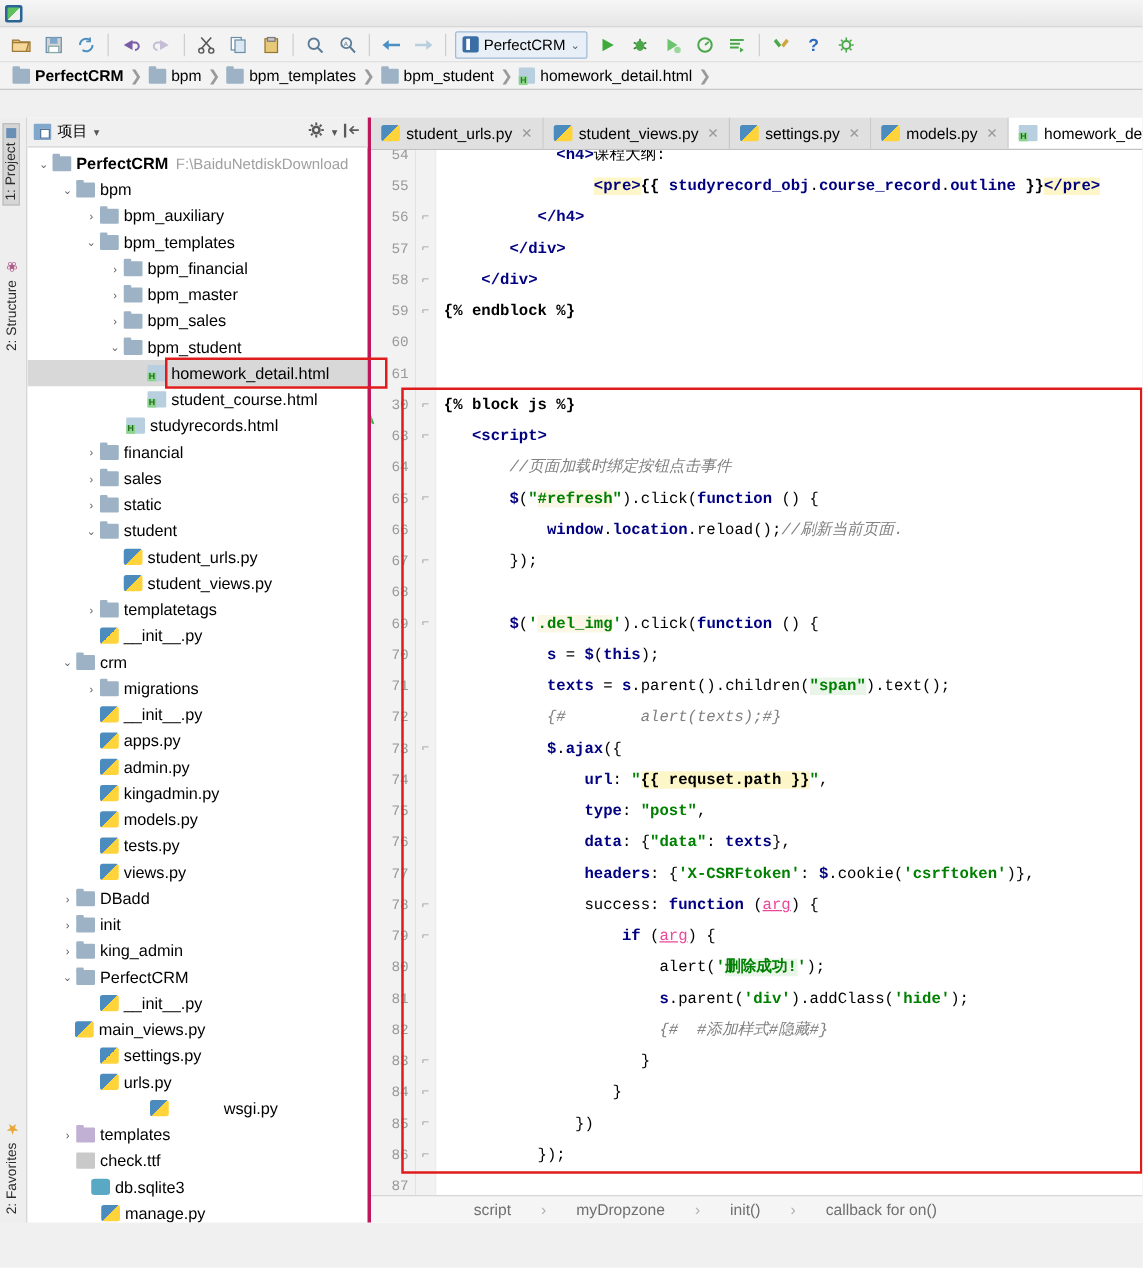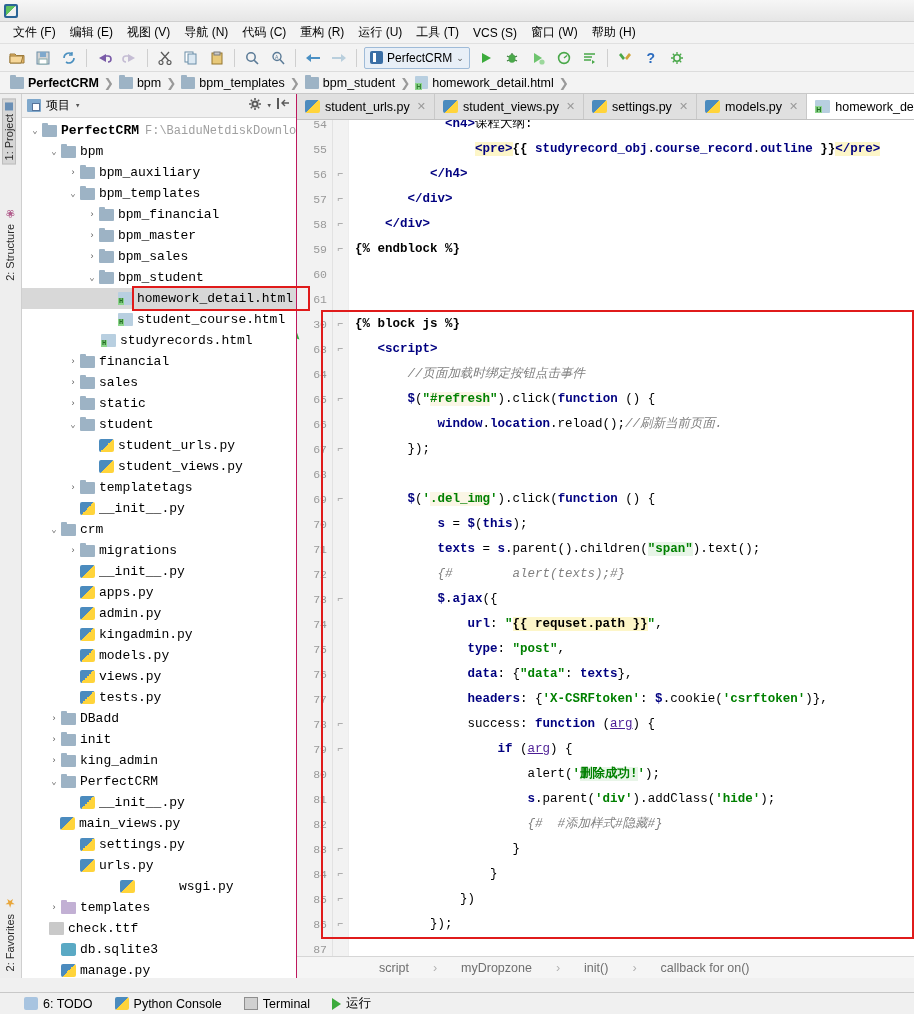--- a/index.html
+++ b/index.html
@@ -140,25 +140,24 @@
     left: 3px;
     display: flex; align-items: center; gap: 4px;
   }
   .vlabel.active { background: #d6d6d6; border: 1px solid #bdbdbd; left: 2px; }
   .vsq { width: 8px; height: 8px; background: #6a8fb5; display: inline-block; }
 
   
   .project-panel {
     width: 275px;
     background: #ffffff;
-    border-right: 1px solid #be185d;
+    border-right: 3px solid #be185d;
     display: flex; flex-direction: column;
     flex: 0 0 275px;
     position: relative;
-    font-family: Liberation Mono, monospace;
   }
   .pp-header {
     height: 24px;
     background: #f0f0f0;
     border-bottom: 1px solid #d6d6d6;
     display: flex; align-items: center;
     padding: 0 5px;
     font-size: 12px;
     gap: 5px;
   }
@@ -293,21 +292,21 @@
 
   
   .s-tag   { color: #000080; font-weight: bold; }
   .s-tpl   { color: #000000; font-weight: bold; }
   .s-var   { color: #000080; font-weight: bold; }
   .s-str   { color: #008000; font-weight: bold; }
   .s-cmt   { color: #808080; font-style: italic; }
   .s-kw    { color: #000080; font-weight: bold; }
   .s-fn    { color: #000000; }
   .s-plain { color: #000000; }
-  .s-param { color: #4c1d95; text-decoration: underline; }
+  .s-param { color: #ec4899; text-decoration: underline; }
   .hl-yellow { background: #fdf6c8; }
   .hl-green  { background: #e8f5e8; }
   .hl-tan    { background: #fbf6e6; }
 
   .green-arrow {
     position: absolute;
     left: 302px; top: 300px;
     width: 0; height: 0;
     z-index: 6;
     color: #2fae3e;
@@ -357,33 +356,20 @@
 </style>
 </head>
 <body>
 
 <div id="app">
 
   <div class="titlebar">
     <span class="app-icon"></span>
   </div>
 
-  <div class="menubar">
-    <div class="menu-item">文件 (F)</div>
-    <div class="menu-item">编辑 (E)</div>
-    <div class="menu-item">视图 (V)</div>
-    <div class="menu-item">导航 (N)</div>
-    <div class="menu-item">代码 (C)</div>
-    <div class="menu-item">重构 (R)</div>
-    <div class="menu-item">运行 (U)</div>
-    <div class="menu-item">工具 (T)</div>
-    <div class="menu-item">VCS (S)</div>
-    <div class="menu-item">窗口 (W)</div>
-    <div class="menu-item">帮助 (H)</div>
-  </div>
 
   <div class="toolbar">
     <div class="tb-btn">
       <svg width="16" height="14" viewBox="0 0 16 14">
           <path d="M1 3h5l1.5 1.5H15V12H1z" fill="#e8b96b" stroke="#9c7a3a"></path>
           <path d="M1 5h13l-2 7H1z" fill="#f6d79a" stroke="#9c7a3a"></path>
         </svg>
     </div>
     <div class="tb-btn">
       <svg width="14" height="14" viewBox="0 0 14 14">
@@ -704,26 +690,26 @@
             <span class="tname">kingadmin.py</span>
           </div>
           <div class="trow" style="padding-left: 44px;">
             <span class="twist"></span>
             <span class="ic ic-py"></span>
             <span class="tname">models.py</span>
           </div>
           <div class="trow" style="padding-left: 44px;">
             <span class="twist"></span>
             <span class="ic ic-py"></span>
+            <span class="tname">tests.py</span>
+          </div>
+          <div class="trow" style="padding-left: 44px;">
+            <span class="twist"></span>
+            <span class="ic ic-py"></span>
             <span class="tname">views.py</span>
-          </div>
-          <div class="trow" style="padding-left: 44px;">
-            <span class="twist"></span>
-            <span class="ic ic-py"></span>
-            <span class="tname">tests.py</span>
           </div>
           <div class="trow" style="padding-left: 25px;">
             <span class="twist">›</span>
             <span class="ic ic-folder"></span>
             <span class="tname">DBadd</span>
           </div>
           <div class="trow" style="padding-left: 25px;">
             <span class="twist">›</span>
             <span class="ic ic-folder"></span>
             <span class="tname">init</span>
@@ -761,31 +747,31 @@
           <div class="trow" style="padding-left: 44px; gap: 40px;">
             <span class="twist"></span>
             <span class="ic ic-py"></span>
             <span class="tname">wsgi.py</span>
           </div>
           <div class="trow" style="padding-left: 25px;">
             <span class="twist">›</span>
             <span class="ic ic-folder purple"></span>
             <span class="tname">templates</span>
           </div>
-          <div class="trow" style="padding-left: 13px;">
+          <div class="trow" style="padding-left: 25px;">
             <span class="twist"></span>
             <span class="ic ic-ttf"></span>
             <span class="tname">check.ttf</span>
           </div>
-          <div class="trow" style="padding-left: 25px;">
+          <div class="trow" style="padding-left: 37px;">
             <span class="twist"></span>
             <span class="ic ic-db"></span>
             <span class="tname">db.sqlite3</span>
           </div>
-          <div class="trow" style="padding-left: 25px;">
+          <div class="trow" style="padding-left: 25px; margin-left: 20px;">
             <span class="twist"></span>
             <span class="ic ic-py"></span>
             <span class="tname">manage.py</span>
           </div>
         </div>
       <div class="red-highlight" id="tree-highlight" style="left: 110px; top: 192px; width: 178px; height: 25px; border-color: rgb(224, 27, 27);"></div>
     </div>
 
     <div class="editor-area">
       <div class="tabbar" id="tabbar">
@@ -898,32 +884,14 @@
         <span class="sep">›</span>
         <span>myDropzone</span>
         <span class="sep">›</span>
         <span>init()</span>
         <span class="sep">›</span>
         <span>callback for on()</span>
       </div>
     </div>
   </div>
 
-  <div class="statusbar">
-    <div class="sb-item">
-      <span class="sb-ico sb-todo"></span>
-      <span>6: TODO</span>
-    </div>
-    <div class="sb-item">
-      <span class="sb-ico sb-pycon"></span>
-      <span>Python Console</span>
-    </div>
-    <div class="sb-item">
-      <span class="sb-ico sb-term"></span>
-      <span>Terminal</span>
-    </div>
-    <div class="sb-item">
-      <span class="tri-run"></span>
-      <span>运行</span>
-    </div>
-  </div>
 
 </div>
 
 </body></html>

